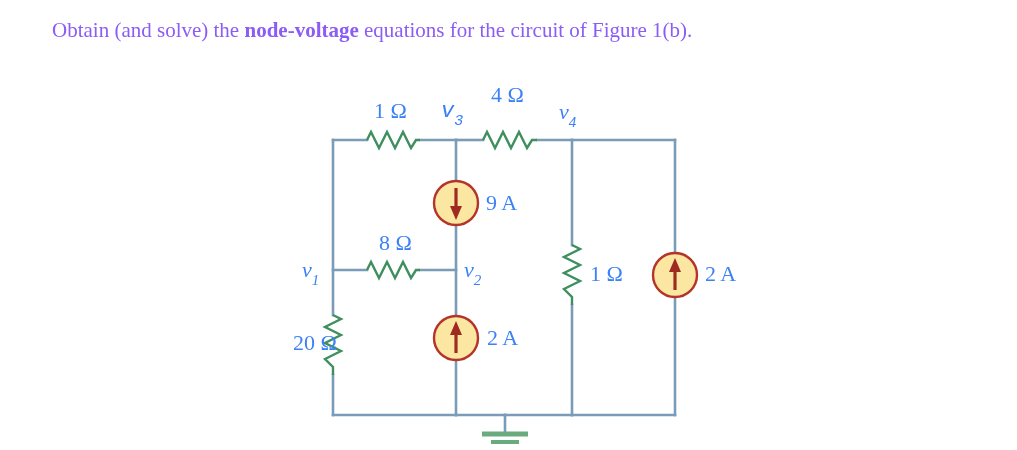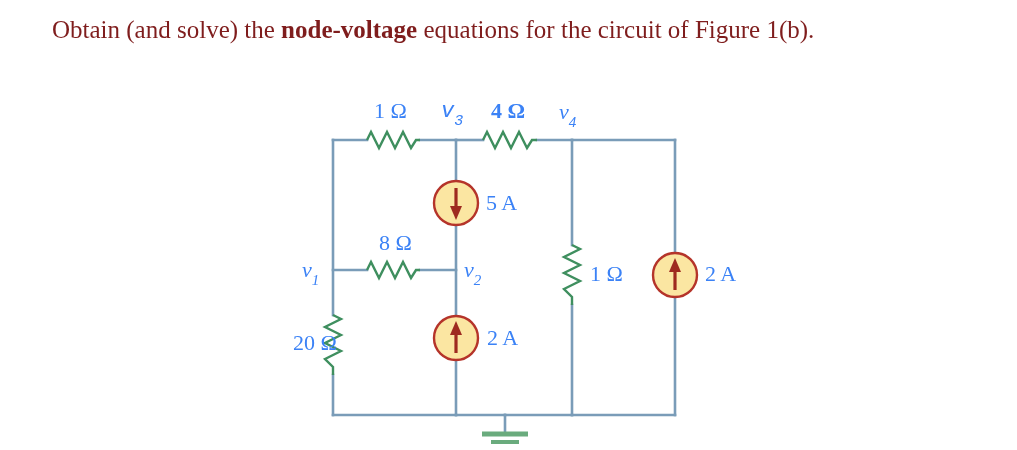--- a/index.html
+++ b/index.html
@@ -15,24 +15,24 @@
     color: #1a1a1a;
     overflow: hidden;
   }
 
   
   #problem-statement {
     position: absolute;
     left: 52px;
     top: 12px;
     width: 905px;
-    font-size: 25px;
+    font-size: 21px;
     line-height: 36px;
     text-align: justify;
-    color: #7f1d1d;
+    color: #8b5cf6;
   }
   #problem-statement .bold-term {
     font-weight: bold;
   }
 
   
   #circuit-figure {
     position: absolute;
     left: 0;
     top: 0;
@@ -145,25 +145,25 @@
     <g stroke="#6aab7d" stroke-linecap="butt">
       <line x1="482" y1="434" x2="528" y2="434" stroke-width="5"></line>
       <line x1="491" y1="442" x2="519" y2="442" stroke-width="4"></line>
     </g>
   </svg>
 
   <div class="ckt-label" style="left:374px; top:100px;">1 Ω</div>
 
   <div class="ckt-label node-label" style="left:441px; top:101px;font-family:Liberation Mono, monospace;">v<span class="sub">3</span></div>
 
-  <div class="ckt-label" style="left:491px; top:100px;font-weight:bold;">4 Ω</div>
+  <div class="ckt-label" style="left:491px; top:84px;">4 Ω</div>
 
   <div class="ckt-label node-label" style="left:559px; top:101px;">v<span class="sub">4</span></div>
 
-  <div class="ckt-label" style="left:486px; top:192px;">5 A</div>
+  <div class="ckt-label" style="left:486px; top:192px;">9 A</div>
 
   <div class="ckt-label" style="left:379px; top:232px;">8 Ω</div>
 
   <div class="ckt-label node-label" style="left:302px; top:259px;">v<span class="sub">1</span></div>
 
   <div class="ckt-label node-label" style="left:464px; top:259px;">v<span class="sub">2</span></div>
 
   <div class="ckt-label" style="left:590px; top:263px;">1 Ω</div>
 
   <div class="ckt-label" style="left:705px; top:263px;">2 A</div>

